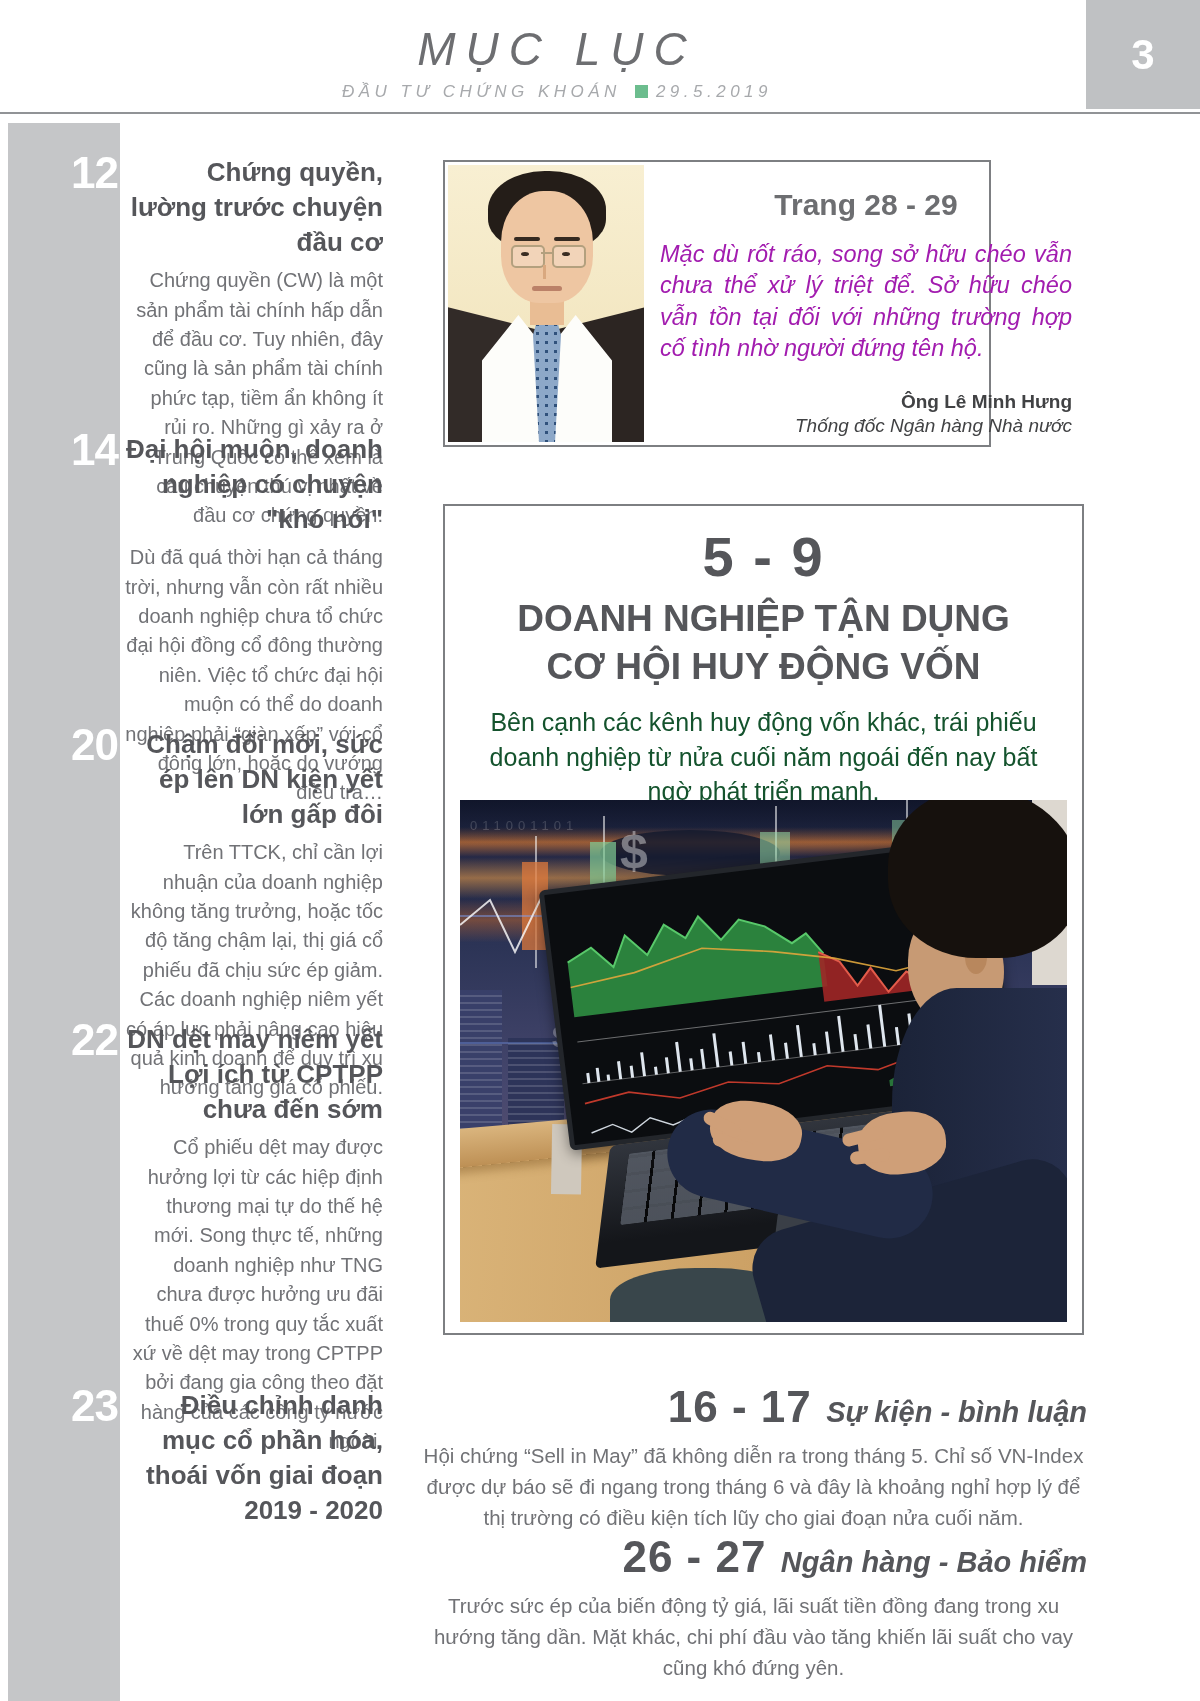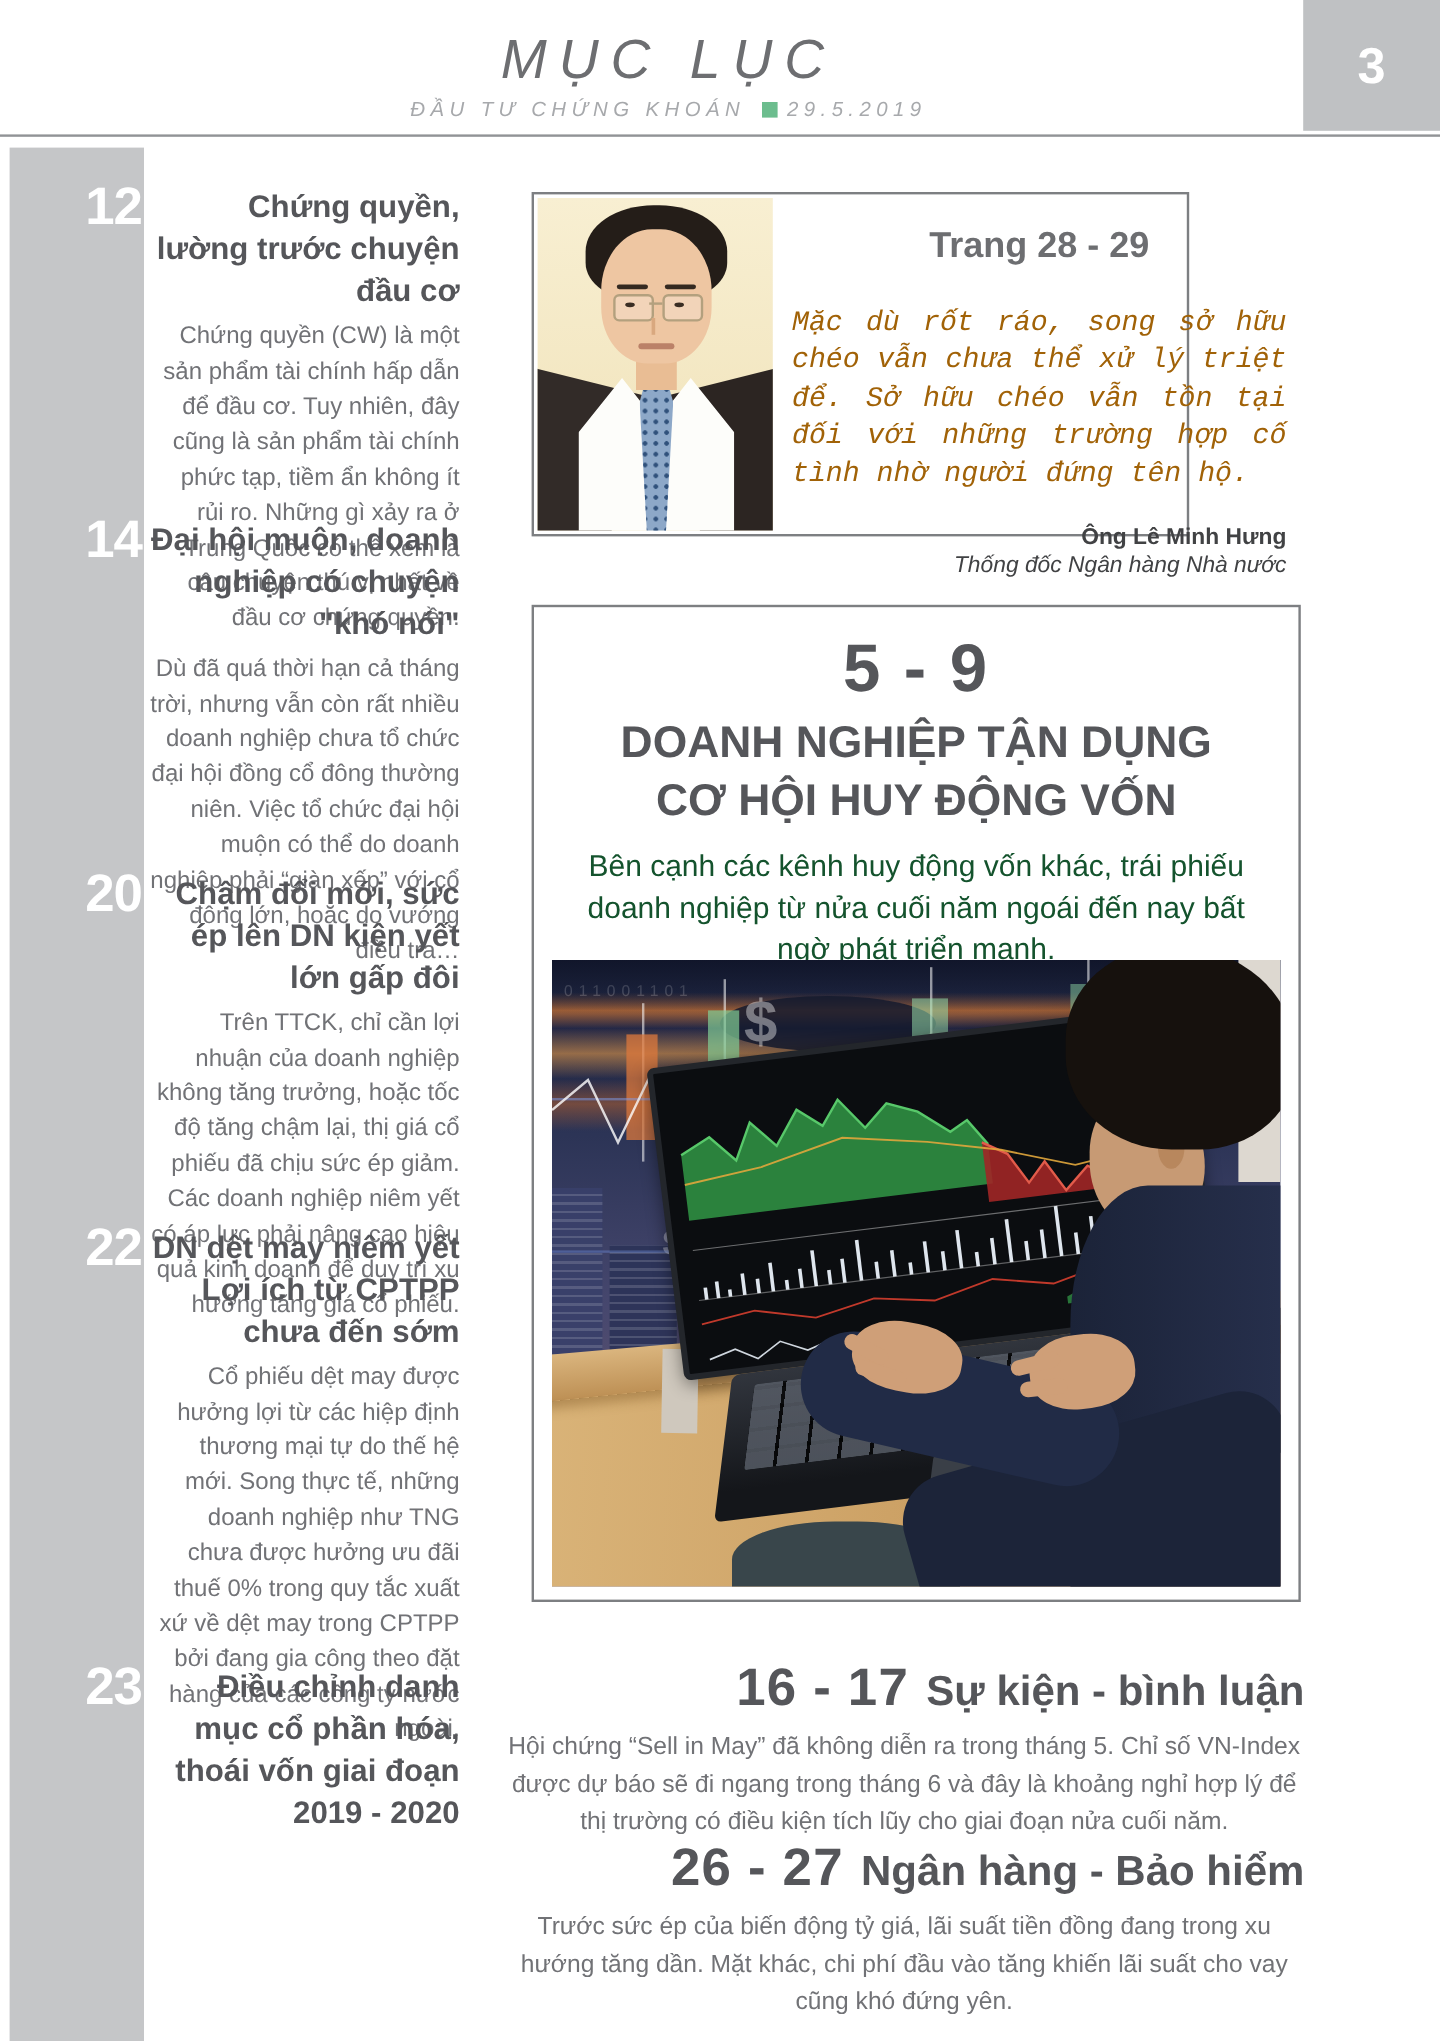--- a/index.html
+++ b/index.html
@@ -43,22 +43,22 @@
   .p-neck{position:absolute;left:82px;top:132px;width:34px;height:28px;background:#e9bd94;}
   .p-shirt{position:absolute;left:34px;top:150px;width:130px;height:130px;background:#fdfdfa;
            clip-path:polygon(0 35%,28% 0,50% 28%,72% 0,100% 35%,100% 100%,0 100%);}
   .p-suitL{position:absolute;left:-30px;top:150px;width:105px;height:135px;background:#322b28;transform:rotate(14deg);}
   .p-suitR{position:absolute;left:122px;top:150px;width:105px;height:135px;background:#2c2522;transform:rotate(-14deg);}
   .p-tie{position:absolute;left:85px;top:155px;width:28px;height:125px;background:#8da8c8;
          background-image:radial-gradient(#30517b 28%,rgba(0,0,0,0) 30%);background-size:9px 9px;
          clip-path:polygon(15% 0,85% 0,100% 12%,78% 100%,22% 100%,0 12%);}
   .quote-content{position:absolute;left:215px;top:14px;width:412px;text-align:center;}
   .q-range{font-size:30px;font-weight:700;color:#6d6e71;margin-top:12px;}
-  .q-text{margin-top:32px;font-family:Liberation Mono, monospace;font-style:italic;font-size:23.5px;
-          color:#a16207;line-height:1.34;text-align:justify;}
+  .q-text{margin-top:17px;font-family:Liberation Sans, sans-serif;font-style:italic;font-size:23.5px;
+          color:#a21caf;line-height:1.34;text-align:justify;}
   .q-author{margin-top:26px;font-size:19px;font-weight:700;color:#414244;text-align:right;}
   .q-author-title{margin-top:2px;font-size:19px;font-style:italic;color:#414244;text-align:right;}
   
   .feature-box{position:absolute;left:443px;top:504px;width:641px;height:831px;border:2px solid #7d7f82;
                box-sizing:border-box;background:#fff;text-align:center;}
   .f-pages{margin-top:18px;font-size:56px;font-weight:800;color:#55565a;letter-spacing:2px;}
   .f-title{margin-top:6px;font-size:37px;font-weight:800;color:#55565a;line-height:1.3;}
   .f-lead{margin:14px auto 0;width:560px;font-size:25px;color:#14532d;line-height:1.38;}
   
   .photo{position:absolute;left:15px;top:294px;width:607px;height:522px;overflow:hidden;
@@ -99,21 +99,21 @@
   .man-ear{position:absolute;left:505px;top:140px;width:22px;height:34px;background:#b8875d;border-radius:50%;}
   .man-suit{position:absolute;left:432px;top:188px;width:190px;height:340px;background:linear-gradient(90deg,#1b2338,#27304d);border-radius:34% 0 0 0;}
   .man-shoulder{position:absolute;left:300px;top:392px;width:330px;height:170px;background:#1c2439;transform:rotate(-16deg);border-radius:40px;}
   .man-arm{position:absolute;left:205px;top:330px;width:270px;height:88px;background:#212b46;transform:rotate(13deg);border-radius:44px;}
   .hand{position:absolute;background:#cf9f78;border-radius:45%;}
   .finger{position:absolute;background:#cf9f78;border-radius:8px;}
   
   .sect{position:absolute;left:420px;width:667px;}
   .sect-head{text-align:right;color:#55565a;line-height:1;}
   .sect-head .pg{font-size:44px;font-weight:800;letter-spacing:1px;}
-  .sect-head .lb{font-size:35px;font-weight:700;margin-left:10px;}
+  .sect-head .lb{font-size:29px;font-weight:700;margin-left:10px;font-style:italic;}
   .sect-body{margin-top:12px;font-size:20.5px;color:#717276;line-height:1.5;text-align:center;}
   .svg-abs{position:absolute;left:0;top:0;}
 </style>
 </head>
 <body>
 
 <div class="page">
 
   <div class="masthead">
     <div class="title">MỤC LỤC</div>

